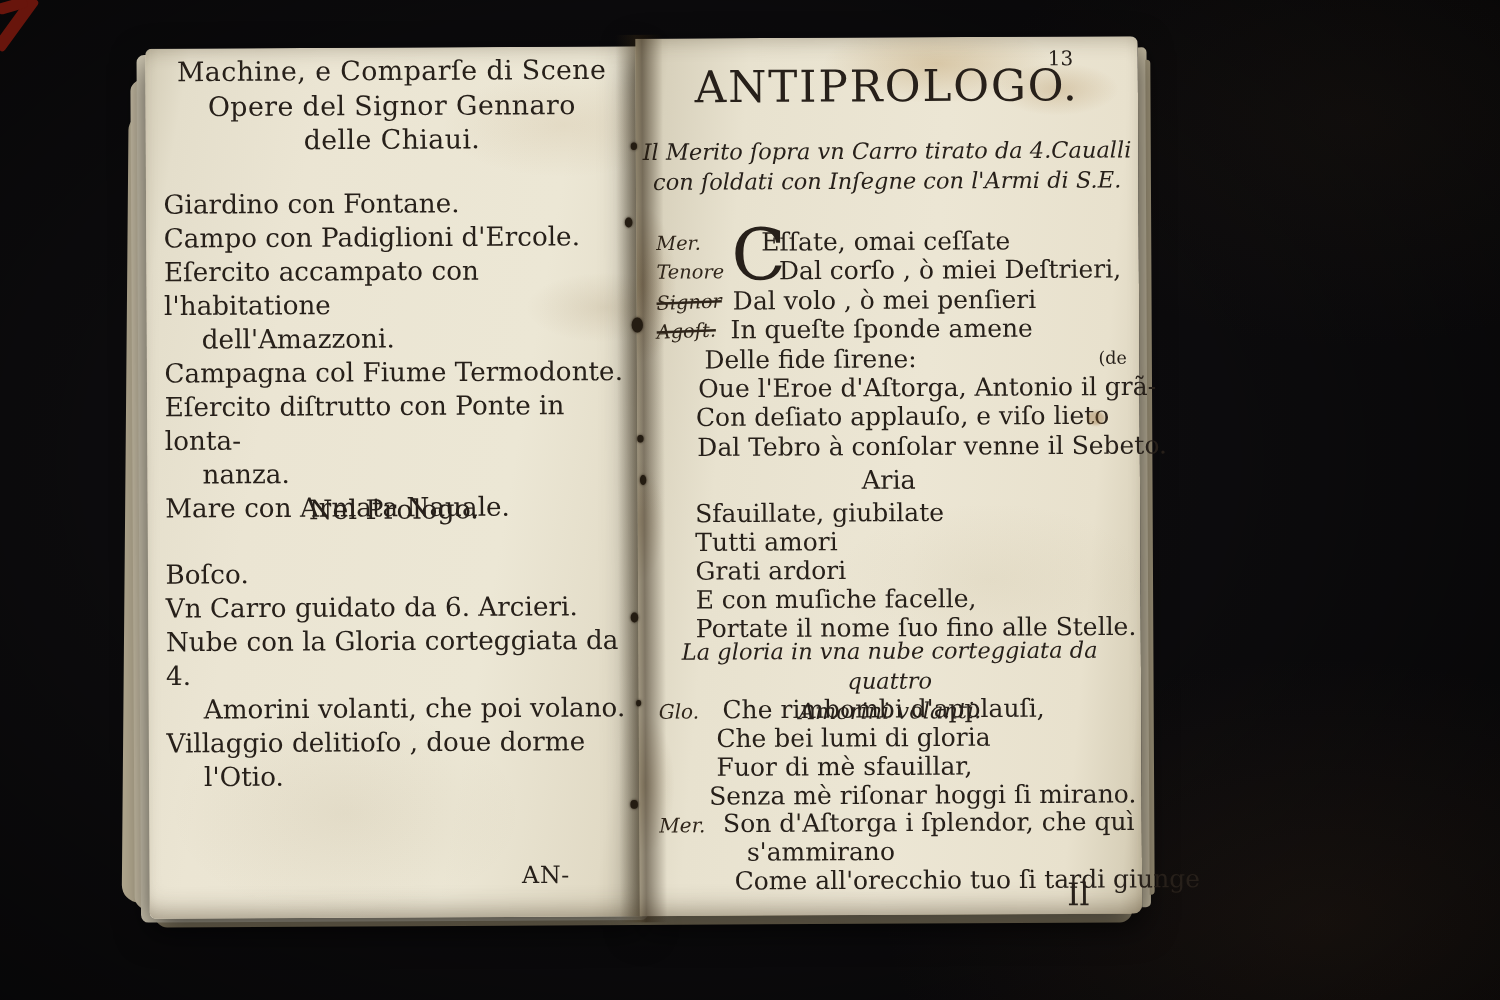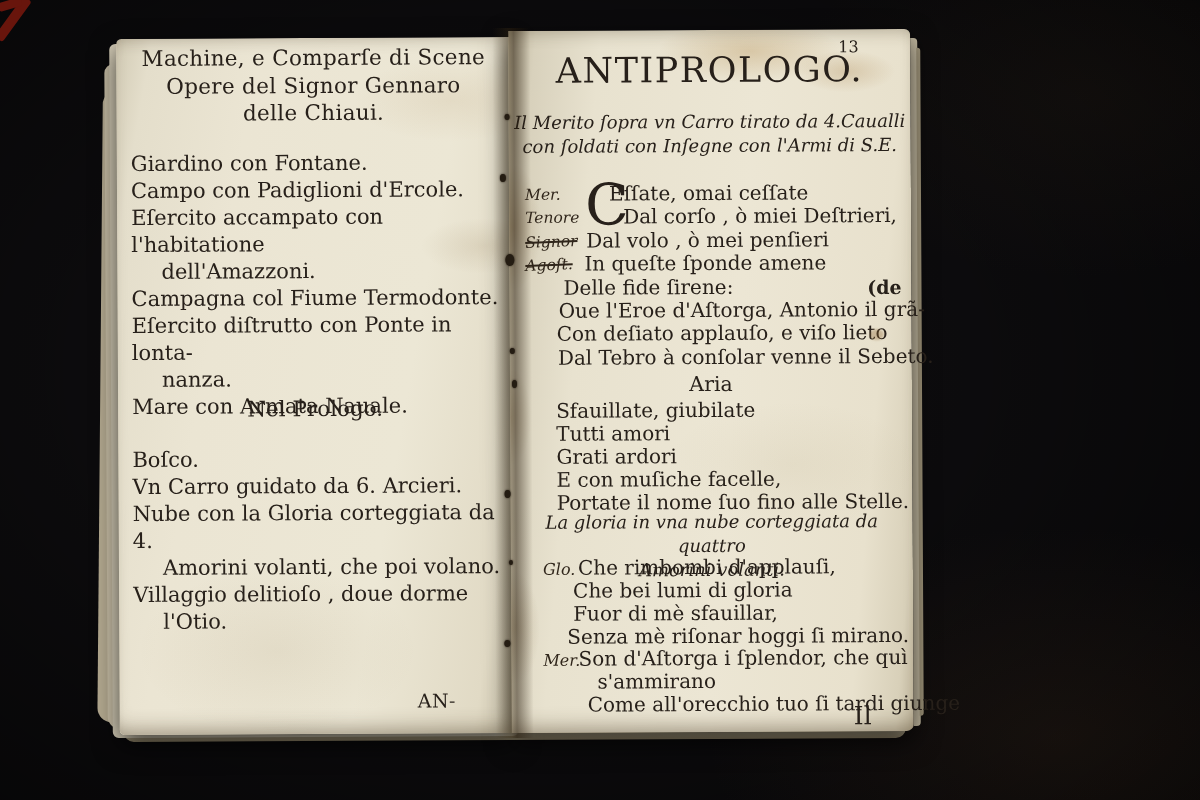--- a/index.html
+++ b/index.html
@@ -73,28 +73,28 @@
   .rp-direction{position:absolute;top:80px;left:0;width:100%;text-align:center;
     font-style:italic;font-size:18px;line-height:24px;}
   .stanza{position:absolute;top:152px;left:44px;width:350px;font-size:20px;line-height:23.4px;}
   .dropcap{position:absolute;left:32px;top:-3px;font-size:57px;line-height:50px;}
   .mlabels{position:absolute;left:-28px;top:1px;width:64px;font-style:italic;font-size:15.5px;line-height:23.4px;color:#30261b;}
   .mlabel{display:block;white-space:nowrap;}
   .mlabel.struck{text-decoration:line-through;text-decoration-thickness:2px;transform:rotate(-2deg);}
   .vline{white-space:nowrap;}
   .s1{margin-left:56px;} .s2{margin-left:70px;} .s3{margin-left:33px;} .s4{margin-left:31px;}
   .s5{margin-left:10px;} .s6{margin-left:5px;} .s7{margin-left:3px;} .s8{margin-left:4px;}
-  .sidenote{position:absolute;right:2px;top:95px;font-size:19px;font-weight:bold;}
+  .sidenote{position:absolute;right:2px;top:95px;font-size:14px;}
   .rp-aria-head{position:absolute;top:342px;left:0;width:100%;text-align:center;font-size:20.5px;}
   .rp-aria{position:absolute;top:369px;left:46px;width:340px;font-size:20px;line-height:23px;}
   .rp-gloria{position:absolute;top:480px;left:4px;width:394px;text-align:center;
     font-style:italic;font-size:18px;line-height:24px;}
   .glo-block{position:absolute;top:526px;left:44px;width:344px;font-size:20px;line-height:23px;}
   .mer-block{position:absolute;top:617px;left:44px;width:344px;font-size:20px;line-height:23px;}
-  .speech-label{position:absolute;left:-28px;top:1px;font-style:italic;font-size:16px;color:#30261b;margin-left:16px;}
+  .speech-label{position:absolute;left:-28px;top:1px;font-style:italic;font-size:16px;color:#30261b;}
   .g1{margin-left:23px;} .g2{margin-left:18px;} .g3{margin-left:18px;} .g4{margin-left:12px;}
   .m1{margin-left:23px;} .m2{margin-left:42px;} .m3{margin-left:32px;}
   .rp-catchword{position:absolute;top:672px;left:342px;font-size:25px;}
 
   .small-stain{position:absolute;left:338px;top:482px;width:14px;height:11px;border-radius:50%;
     background:rgba(140,100,50,.35);filter:blur(1px);}
 </style>
 </head>
 <body>
 

